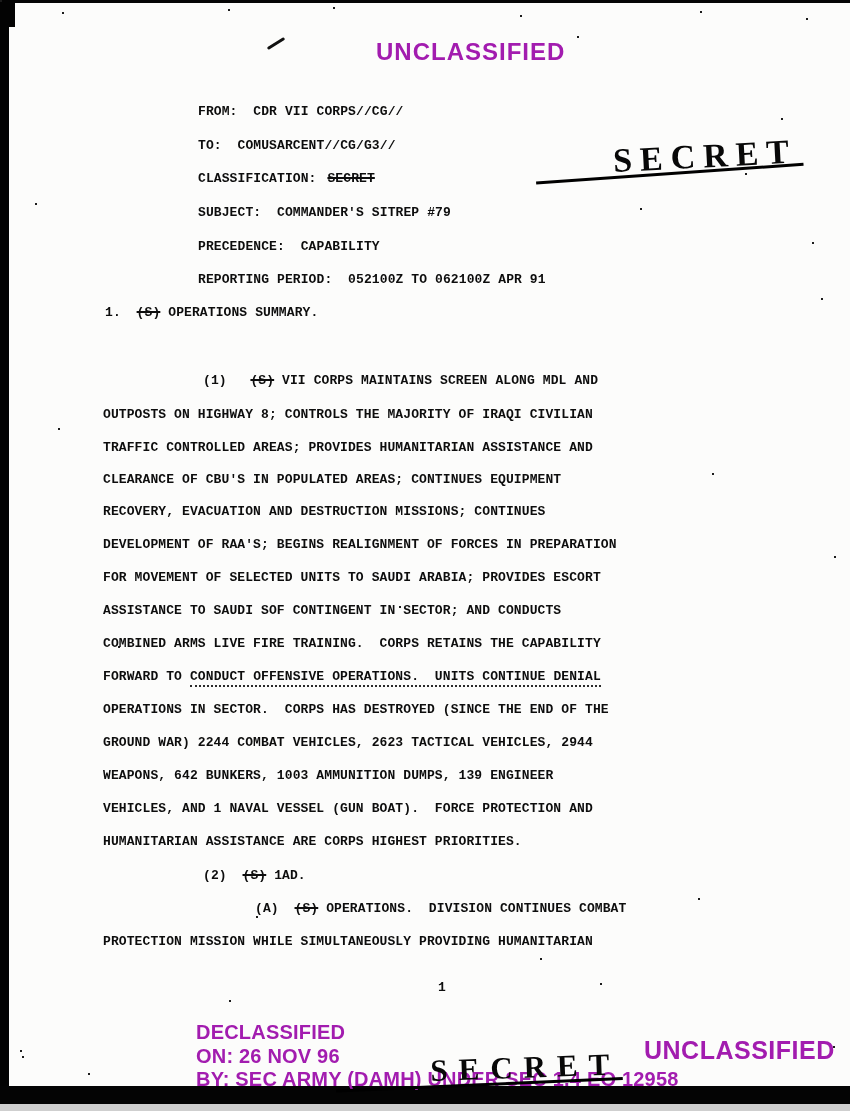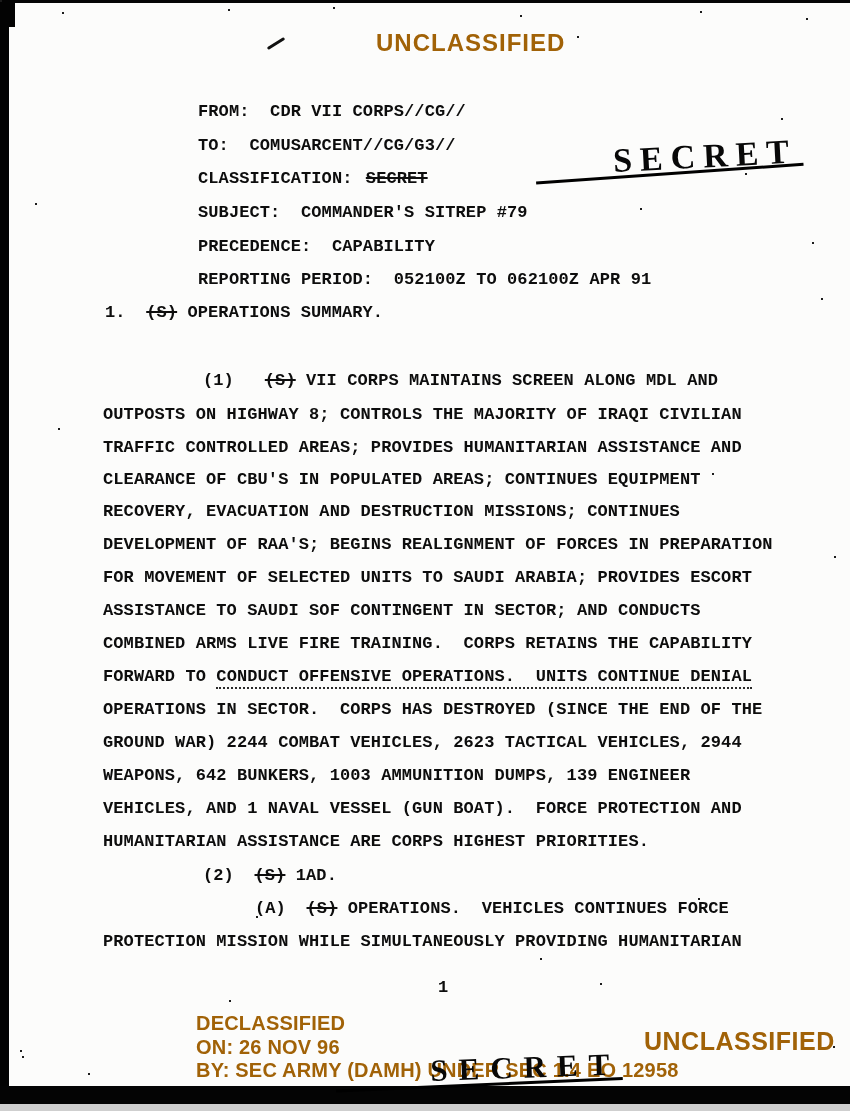--- a/index.html
+++ b/index.html
@@ -25,36 +25,37 @@
       781px 118px #1c1c1c, 58px 428px #1c1c1c, 821px 298px #1c1c1c, 712px 473px #1c1c1c,
       118px 646px #1c1c1c, 399px 606px #1c1c1c, 834px 556px #1c1c1c, 256px 916px #1c1c1c,
       698px 898px #1c1c1c, 540px 958px #1c1c1c, 229px 1000px #1c1c1c, 600px 983px #1c1c1c,
       833px 1046px #1c1c1c, 88px 1073px #1c1c1c, 470px 936px #1c1c1c, 577px 36px #1c1c1c,
       20px 1050px #1c1c1c, 22px 1056px #1c1c1c, 640px 208px #1c1c1c, 812px 242px #1c1c1c;}
   
   .tline{
     position:absolute;
     font-family:"Liberation Mono", monospace;
     font-weight:bold;
-    font-size:17px;
+    font-size:13px;
     line-height:20px;
     color:#0d0d0d;
     white-space:pre;
     letter-spacing:0.1px;
   }
   .struck{text-decoration:line-through;text-decoration-thickness:2px;}
   .struck-ext{text-decoration:line-through;text-decoration-thickness:2px;padding:0 7px;margin:0 -4px;}
   .dotted{border-bottom:2px dotted #2a2a2a;padding-bottom:1px;}
   
   .banner{
     position:absolute;
     font-family:"Liberation Sans", sans-serif;
     font-weight:bold;
-    color:#a16207;
+    color:#a21caf;
     white-space:pre;
+    margin-top:9px;
   }
   .banner-top{left:376px;top:29px;font-size:24px;letter-spacing:1px;}
   .banner-bottom{left:644px;top:1027px;font-size:25px;letter-spacing:0.5px;}
   .decl{font-size:20px;letter-spacing:0.2px;}
   
   .stamp{
     position:absolute;
     font-family:"Liberation Serif", serif;
     font-weight:bold;
     color:#080808;
@@ -112,21 +113,21 @@
   <div class="tline" style="left:103px;top:667px"><span>FORWARD TO </span><span class="dotted">CONDUCT OFFENSIVE OPERATIONS.  UNITS CONTINUE DENIAL</span></div>
 
   <div class="tline" style="left:103px;top:700px">OPERATIONS IN SECTOR.  CORPS HAS DESTROYED (SINCE THE END OF THE</div>
   <div class="tline" style="left:103px;top:733px">GROUND WAR) 2244 COMBAT VEHICLES, 2623 TACTICAL VEHICLES, 2944</div>
   <div class="tline" style="left:103px;top:766px">WEAPONS, 642 BUNKERS, 1003 AMMUNITION DUMPS, 139 ENGINEER</div>
   <div class="tline" style="left:103px;top:799px">VEHICLES, AND 1 NAVAL VESSEL (GUN BOAT).  FORCE PROTECTION AND</div>
   <div class="tline" style="left:103px;top:832px">HUMANITARIAN ASSISTANCE ARE CORPS HIGHEST PRIORITIES.</div>
 
   <div class="tline" style="left:203px;top:866px"><span>(2)  </span><span class="struck">(S)</span><span> 1AD.</span></div>
 
-  <div class="tline" style="left:255px;top:899px"><span>(A)  </span><span class="struck">(S)</span><span> OPERATIONS.  VEHICLES CONTINUES FORCE</span></div>
+  <div class="tline" style="left:255px;top:899px"><span>(A)  </span><span class="struck">(S)</span><span> OPERATIONS.  DIVISION CONTINUES COMBAT</span></div>
 
   <div class="tline" style="left:103px;top:932px">PROTECTION MISSION WHILE SIMULTANEOUSLY PROVIDING HUMANITARIAN</div>
 
   <div class="tline" style="left:438px;top:978px">1</div>
 
   <div class="banner decl" style="left:196px;top:1012px">DECLASSIFIED</div>
   <div class="banner decl" style="left:196px;top:1036px">ON: 26 NOV 96</div>
   <div class="banner decl" style="left:196px;top:1059px">BY: SEC ARMY (DAMH) UNDER SEC 1.4 EO 12958</div>
 
   <div class="stamp stamp-bottom">

